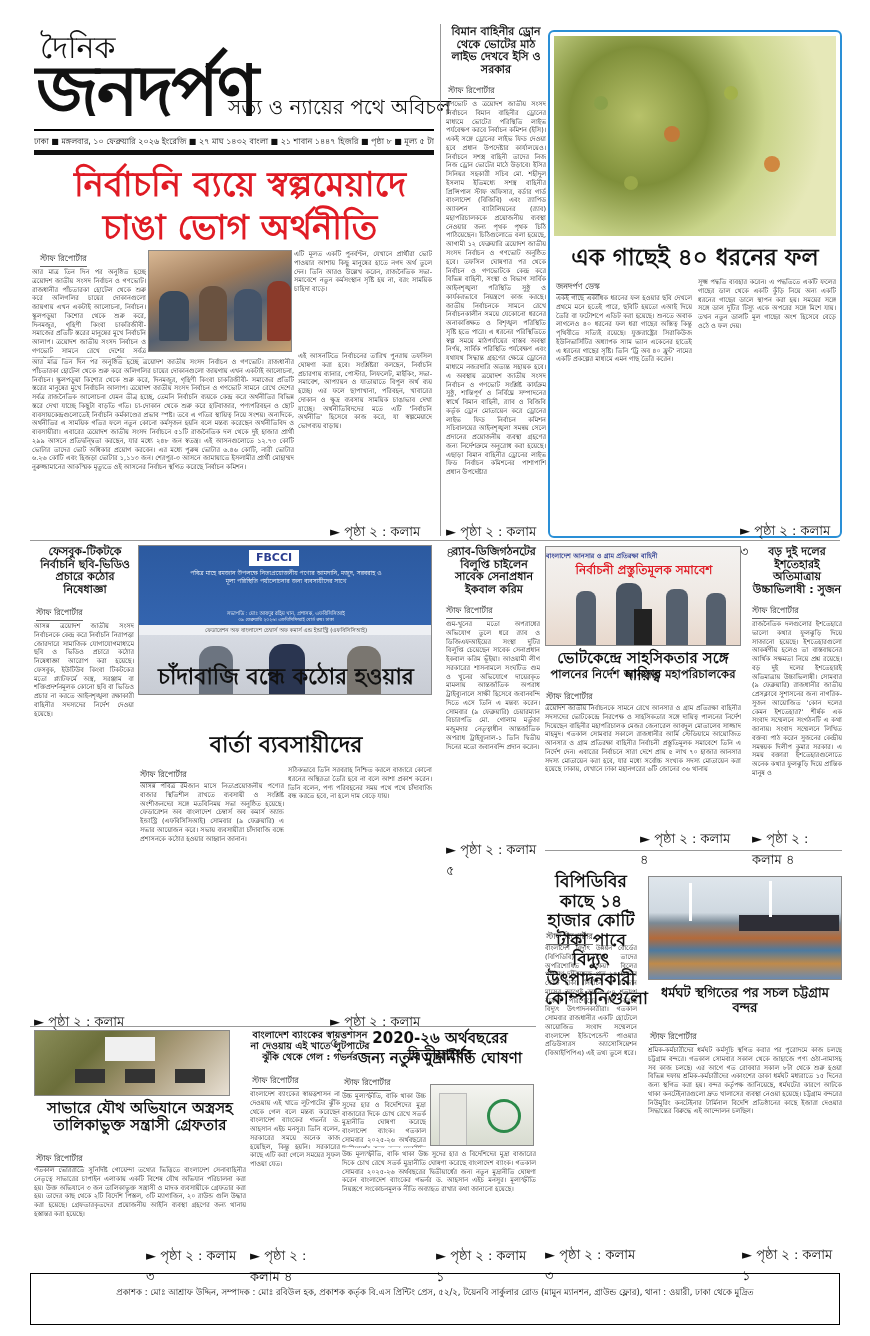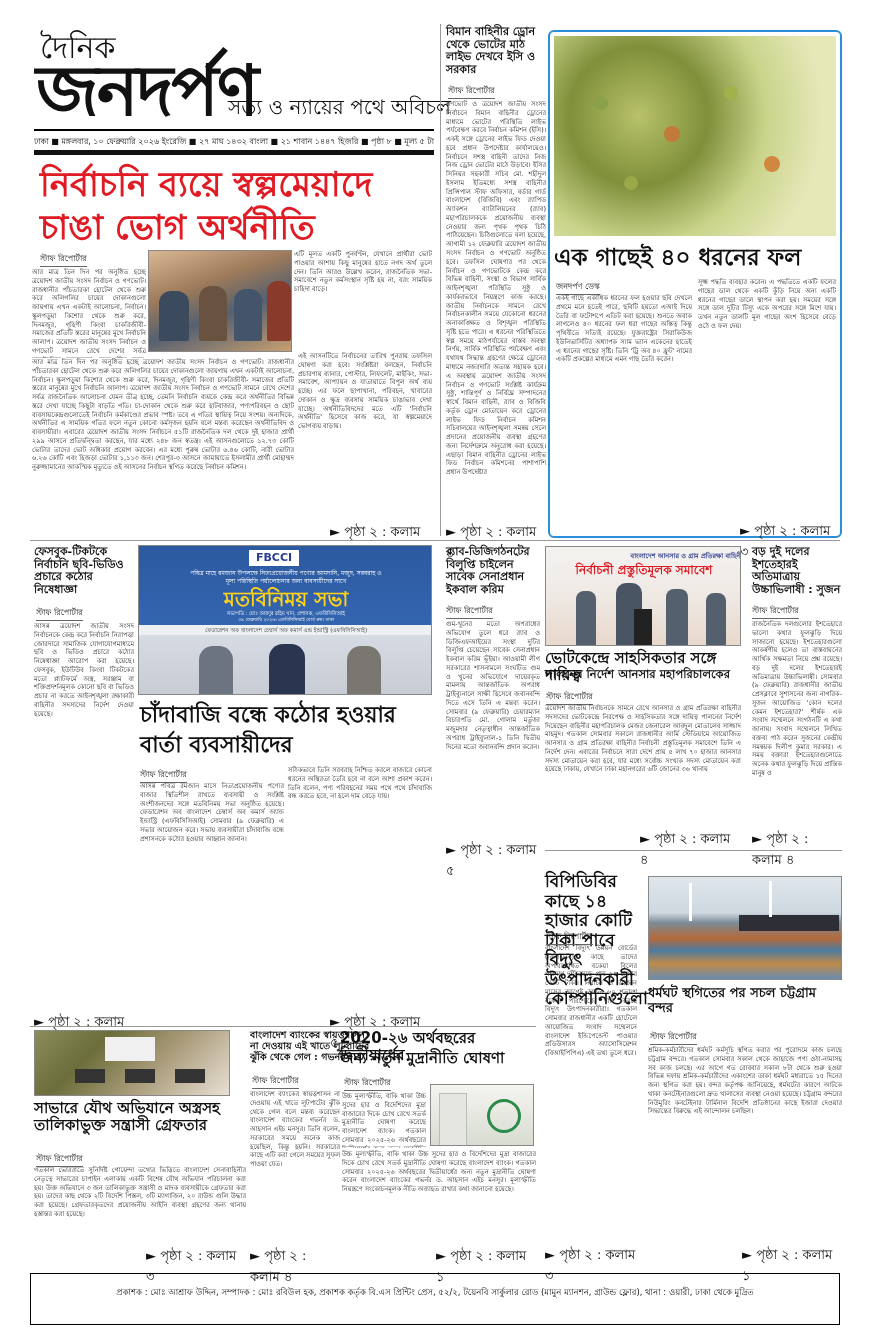--- a/index.html
+++ b/index.html
@@ -5,21 +5,21 @@
 *{box-sizing:border-box;margin:0;padding:0}
 body{width:870px;height:1336px;background:#fff;position:relative;overflow:hidden;font-family:"DejaVu Sans",sans-serif;color:#111}
 .abs{position:absolute}
 .serif{font-family:"DejaVu Serif",serif}
 .masthead-small{left:40px;top:24px;font-size:30px;font-weight:normal}
 .masthead-big{left:36px;top:56px;font-size:70px;font-weight:900;letter-spacing:-2px;line-height:1}
 .tagline{left:228px;top:92px;font-size:20px;}
 .rule-thin{left:34px;width:400px;height:2px;background:#000}
 .rule-thick{left:34px;width:400px;height:5px;background:#111}
 .dateline{left:34px;top:135px;width:400px;font-size:8px;text-align:center;white-space:nowrap;overflow:hidden}
-.headline{font-weight:bold;line-height:1.15}
+.headline{font-weight:bold;text-align:center;line-height:1.15}
 .red{color:#e01b24}
 .byline{font-size:8px;border-bottom:1px solid #666;display:inline-block;padding-bottom:1px}
 .body-text{font-size:6.5px;line-height:1.35;color:#222;text-align:justify;overflow:hidden}
 .cont{font-size:13px;text-align:left}
 .photo{overflow:hidden;border:1px solid #888}
 .vrule{width:1px;background:#999}
 .hrule{height:1px;background:#999}
 .footer{left:30px;top:1273px;width:810px;height:52px;border:1px solid #000;font-size:8.5px;text-align:center;line-height:16px;padding-top:10px}
 </style>
 </head>
@@ -72,43 +72,42 @@
 
 <div class="abs headline" style="left:34px;top:546px;width:102px;font-size:11px">ফেসবুক-টিকটকে নির্বাচনি ছবি-ভিডিও প্রচারে কঠোর নিষেধাজ্ঞা</div>
 <div class="abs byline" style="left:36px;top:606px">স্টাফ রিপোর্টার</div>
 <div class="abs body-text" style="left:34px;top:622px;width:100px;height:390px">আসন্ন ত্রয়োদশ জাতীয় সংসদ নির্বাচনকে কেন্দ্র করে নির্বাচনি নিরাপত্তা জোরদারে সামাজিক যোগাযোগমাধ্যমে ছবি ও ভিডিও প্রচারে কঠোর নিষেধাজ্ঞা আরোপ করা হয়েছে। ফেসবুক, ইউটিউব কিংবা টিকটকের মতো প্ল্যাটফর্মে অস্ত্র, সরঞ্জাম বা শক্তিপ্রদর্শনমূলক কোনো ছবি বা ভিডিও প্রচার না করতে আইনশৃঙ্খলা রক্ষাকারী বাহিনীর সদস্যদের নির্দেশ দেওয়া হয়েছে।</div>
 <div class="abs cont" style="left:34px;top:1012px;width:100px">► পৃষ্ঠা ২ : কলাম ১</div>
 
 <div class="abs photo" style="left:138px;top:545px;width:294px;height:150px;background:linear-gradient(180deg,#2c5aa0 0%,#3465b0 55%,#d8dce4 56%,#c8ccd4 100%)">
   <div style="position:absolute;left:110px;top:4px;width:50px;height:16px;background:#fff;color:#2c3e90;font-size:11px;font-weight:bold;text-align:center;line-height:16px">FBCCI</div>
   <div style="position:absolute;left:2px;top:22px;width:290px;color:#fff;font-size:6px;text-align:center">পবিত্র মাহে রমজান উপলক্ষে নিত্যপ্রয়োজনীয় পণ্যের আমদানি, মজুদ, সরবরাহ ও</div>
   <div style="position:absolute;left:2px;top:30px;width:290px;color:#fff;font-size:6px;text-align:center">মূল্য পরিস্থিতি পর্যালোচনার জন্য ব্যবসায়ীদের সাথে</div>
-  <div style="position:absolute;left:2px;top:38px;width:290px;color:#ffd21a;font-size:20px;font-weight:bold;text-align:center">মতবিনিময় সভা</div>
   <div style="position:absolute;left:2px;top:64px;width:290px;color:#fff;font-size:5px;text-align:center">সভাপতি : মোঃ আবদুর রহিম খান, প্রশাসক, এফবিসিসিআই</div>
   <div style="position:absolute;left:2px;top:71px;width:290px;color:#fff;font-size:4.5px;text-align:center">০৯ ফেব্রুয়ারি ২০২৬। এফবিসিসিআই বোর্ড রুম। ঢাকা</div>
   <div style="position:absolute;left:0;top:79px;width:294px;height:10px;background:#eef0f4;color:#333;font-size:5.5px;text-align:center;line-height:10px;white-space:nowrap;overflow:hidden">ফেডারেশন অফ বাংলাদেশ চেম্বার্স অফ কমার্স এন্ড ইন্ডাস্ট্রি (এফবিসিসিআই)</div>
   <div style="position:absolute;left:60px;top:100px;width:34px;height:50px;background:#6c7480;border-radius:14px 14px 0 0"></div>
   <div style="position:absolute;left:130px;top:98px;width:36px;height:52px;background:#2a3550;border-radius:14px 14px 0 0"></div>
   <div style="position:absolute;left:208px;top:100px;width:34px;height:50px;background:#7a7670;border-radius:14px 14px 0 0"></div>
 </div>
 
-<div class="abs headline" style="left:140px;top:702px;width:292px;font-size:22px">চাঁদাবাজি বন্ধে কঠোর হওয়ার</div>
+<div class="abs headline" style="left:140px;top:664px;width:292px;font-size:22px">চাঁদাবাজি বন্ধে কঠোর হওয়ার</div>
 <div class="abs headline" style="left:140px;top:732px;width:292px;font-size:22px">বার্তা ব্যবসায়ীদের</div>
 <div class="abs byline" style="left:140px;top:768px">স্টাফ রিপোর্টার</div>
 <div class="abs body-text" style="left:140px;top:782px;width:144px;height:228px">আসন্ন পবিত্র রমজান মাসে নিত্যপ্রয়োজনীয় পণ্যের বাজার স্থিতিশীল রাখতে ব্যবসায়ী ও সংশ্লিষ্ট অংশীজনদের সঙ্গে মতবিনিময় সভা অনুষ্ঠিত হয়েছে। ফেডারেশন অব বাংলাদেশ চেম্বার্স অব কমার্স অ্যান্ড ইন্ডাস্ট্রি (এফবিসিসিআই) সোমবার (৯ ফেব্রুয়ারি) এ সভার আয়োজন করে। সভায় ব্যবসায়ীরা চাঁদাবাজি বন্ধে প্রশাসনকে কঠোর হওয়ার আহ্বান জানান।</div>
 <div class="abs body-text" style="left:288px;top:766px;width:144px;height:244px">সঠিকভাবে তিনি সরবরাহ নিশ্চিত করলে বাজারে কোনো ধরনের অস্থিরতা তৈরি হবে না বলে আশা প্রকাশ করেন। তিনি বলেন, পণ্য পরিবহনের সময় পথে পথে চাঁদাবাজি বন্ধ করতে হবে, না হলে দাম বেড়ে যায়।</div>
 <div class="abs cont" style="left:330px;top:1012px;width:100px">► পৃষ্ঠা ২ : কলাম ৫</div>
 
 <div class="abs headline" style="left:446px;top:546px;width:96px;font-size:11px">র‍্যাব-ডিজিগঠনট়ের বিলুপ্তি চাইলেন সাবেক সেনাপ্রধান ইকবাল করিম</div>
 <div class="abs byline" style="left:446px;top:604px">স্টাফ রিপোর্টার</div>
 <div class="abs body-text" style="left:446px;top:620px;width:94px;height:220px">গুম-খুনের মতো অপরাধের অভিযোগ তুলে ধরে র‍্যাব ও ডিজিএফআইয়ের সংস্থা দুটির বিলুপ্তি চেয়েছেন সাবেক সেনাপ্রধান ইকবাল করিম ভূঁইয়া। আওয়ামী লীগ সরকারের শাসনামলে সংঘটিত গুম ও খুনের অভিযোগে দায়েরকৃত মামলায় আন্তর্জাতিক অপরাধ ট্রাইব্যুনালে সাক্ষী হিসেবে জবানবন্দি দিতে এসে তিনি এ মন্তব্য করেন। সোমবার (৯ ফেব্রুয়ারি) চেয়ারম্যান বিচারপতি মো. গোলাম মর্তুজা মজুমদার নেতৃত্বাধীন আন্তর্জাতিক অপরাধ ট্রাইব্যুনাল-১ তিনি দ্বিতীয় দিনের মতো জবানবন্দি প্রদান করেন।</div>
 <div class="abs cont" style="left:446px;top:840px;width:94px">► পৃষ্ঠা ২ : কলাম ৫</div>
 
 <div class="abs photo" style="left:545px;top:546px;width:196px;height:100px;background:linear-gradient(180deg,#f4f2f0 0%,#efe9e4 50%,#e8d8cc 100%)">
-  <div style="position:absolute;left:0;top:4px;width:196px;color:#2b3a8f;font-size:6.5px;text-align:right;font-weight:bold">বাংলাদেশ আনসার ও গ্রাম প্রতিরক্ষা বাহিনী</div>
+  <div style="position:absolute;left:0;top:4px;width:196px;color:#2b3a8f;font-size:6.5px;text-align:left;font-weight:bold">বাংলাদেশ আনসার ও গ্রাম প্রতিরক্ষা বাহিনী</div>
   <div style="position:absolute;left:0;top:14px;width:196px;color:#e01b24;font-size:12px;text-align:center;font-weight:bold">নির্বাচনী প্রস্তুতিমূলক সমাবেশ</div>
   <div style="position:absolute;left:30px;top:44px;width:20px;height:56px;background:#55606e;border-radius:8px 8px 0 0"></div>
   <div style="position:absolute;left:70px;top:36px;width:26px;height:64px;background:#4a5563;border-radius:10px 10px 0 0"></div>
   <div style="position:absolute;left:88px;top:62px;width:18px;height:38px;background:#222"></div>
   <div style="position:absolute;left:120px;top:42px;width:22px;height:58px;background:#55606e;border-radius:8px 8px 0 0"></div>
   <div style="position:absolute;left:160px;top:46px;width:20px;height:54px;background:#55606e;border-radius:8px 8px 0 0"></div>
 </div>
 
 <div class="abs headline" style="left:545px;top:650px;width:196px;font-size:15px">ভোটকেন্দ্রে সাহসিকতার সঙ্গে দায়িত্ব</div>
 <div class="abs headline" style="left:545px;top:668px;width:196px;font-size:11.5px">পালনের নির্দেশ আনসার মহাপরিচালকের</div>

